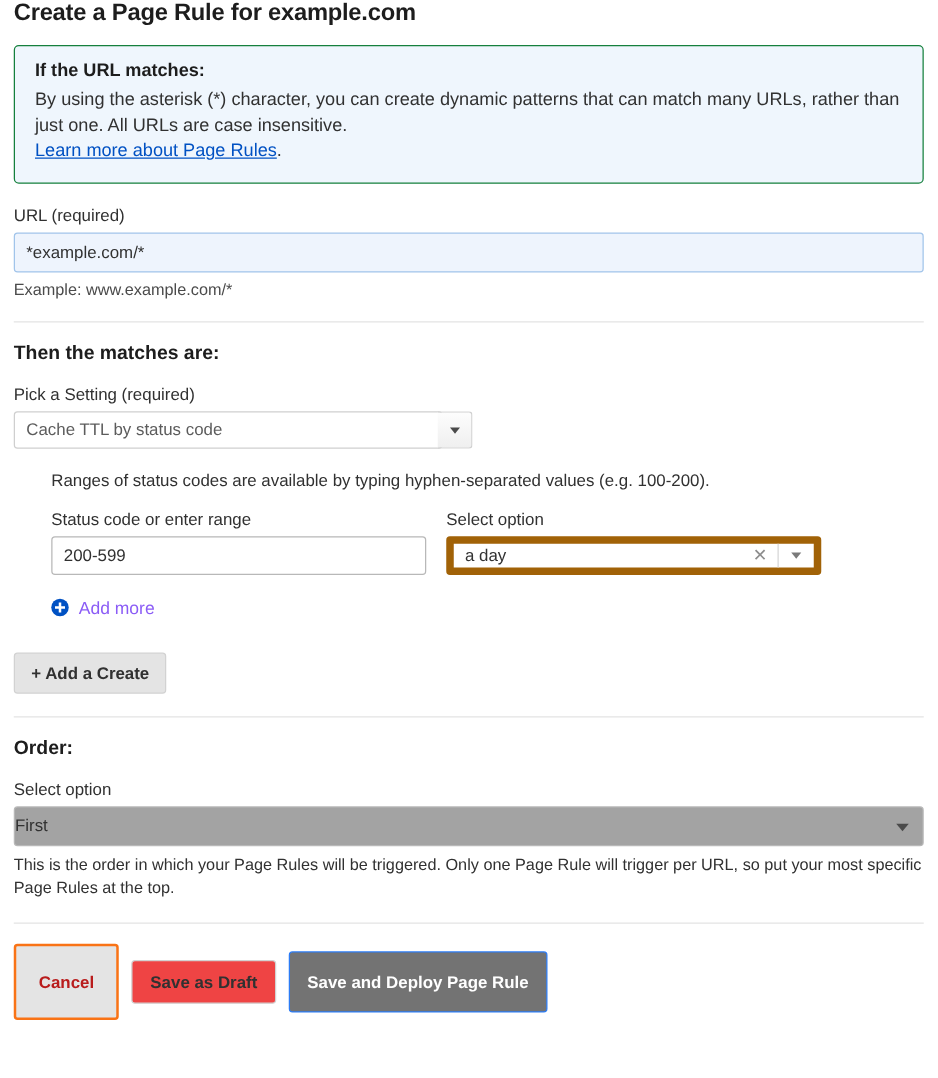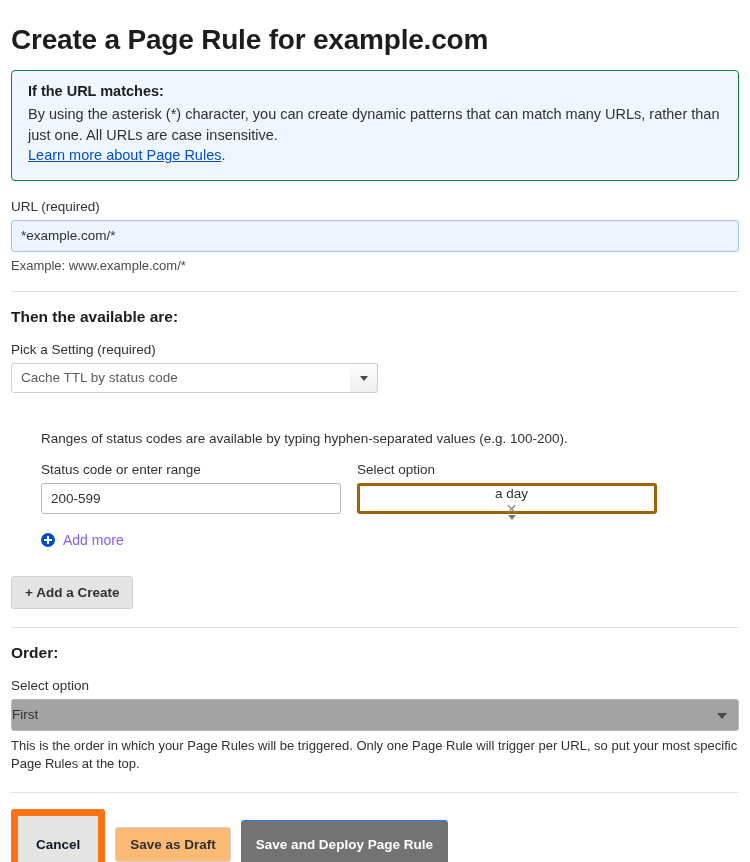--- a/index.html
+++ b/index.html
@@ -13,24 +13,24 @@
   body {
     width: 750px;
     height: 862px;
     overflow: hidden;
   }
   .page {
     width: 750px;
     padding: 0 11px;
   }
   .page-title {
-    font-size: 28px;
+    font-size: 19px;
     font-weight: bold;
     color: #1d1d1d;
-    margin: 24px 0 14px 0;
+    margin: 0 0 14px 0;
     letter-spacing: -0.2px;
   }
   .info-box {
     border: 1px solid #15803d;
     background: #eff6fd;
     border-radius: 4px;
     padding: 12px 16px 14px 16px;
     margin-bottom: 18px;
   }
   .info-title {
@@ -118,21 +118,21 @@
     border-left: 4.5px solid transparent;
     border-right: 4.5px solid transparent;
     border-top: 5px solid #4a4a4a;
   }
   .setting-row {
     display: flex;
     align-items: flex-end;
   }
   .indent-block {
     margin-left: 30px;
-    margin-top: 38px;
+    margin-top: 18px;
   }
   .range-note {
     font-size: 13.5px;
     color: #313131;
     margin-bottom: 16px;
   }
   .inputs-row {
     display: flex;
     gap: 16px;
   }
@@ -152,29 +152,28 @@
     font-size: 13.5px;
     font-family: "Liberation Sans", sans-serif;
     color: #313131;
     padding: 0 9px;
     outline: none;
     background: #fff;
   }
   .combo {
     width: 100%;
     height: 31px;
-    border: 3px solid #a16207;
+    border: 6px solid #a16207;
     border-radius: 3px;
     background: #fff;
     display: flex;
     align-items: center;
     padding: 0 0 0 9px;
     font-size: 13.5px;
     color: #313131;
-    flex-direction: column;
   }
   .combo-value { flex: 1; }
   .combo-clear {
     color: #8d8d8d;
     font-size: 14px;
     padding: 0 8px;
     cursor: pointer;
   }
   .combo-sep {
     width: 1px;
@@ -266,31 +265,31 @@
     margin-top: 6px;
   }
   .footer {
     display: flex;
     gap: 10px;
     align-items: center;
     margin-top: 16px;
   }
   .btn-cancel {
     background: #e4e4e4;
-    border: 7px solid #f97316;
-    border-radius: 3px;
-    font-size: 13.5px;
-    font-weight: bold;
-    color: #0f172a;
+    border: 2px solid #f97316;
+    border-radius: 3px;
+    font-size: 13.5px;
+    font-weight: bold;
+    color: #b91c1c;
     padding: 21px 18px;
     cursor: pointer;
     font-family: "Liberation Sans", sans-serif;
   }
   .btn-draft {
-    background: #fdba74;
+    background: #ef4444;
     border: 1px solid #d2d2d2;
     border-radius: 3px;
     font-size: 13.5px;
     font-weight: bold;
     color: #313131;
     padding: 9px 14px;
     cursor: pointer;
     font-family: "Liberation Sans", sans-serif;
   }
   .btn-primary {
@@ -320,21 +319,21 @@
       <a class="info-link">Learn more about Page Rules</a><span>.</span>
     </div>
   </div>
 
   <label class="field-label">URL (required)</label>
   <input class="url-input" type="text" value="*example.com/*" style="">
   <div class="help-text">Example: www.example.com/*</div>
 
   <hr class="divider">
 
-  <div class="section-heading">Then the available are:</div>
+  <div class="section-heading">Then the matches are:</div>
 
   <label class="field-label">Pick a Setting (required)</label>
   <div class="setting-row">
     <div class="setting-select">Cache TTL by status code</div>
     <div class="setting-select-btn"></div>
   </div>
 
   <div class="indent-block">
     <div class="range-note">Ranges of status codes are available by typing hyphen-separated values (e.g. 100-200).</div>
 

